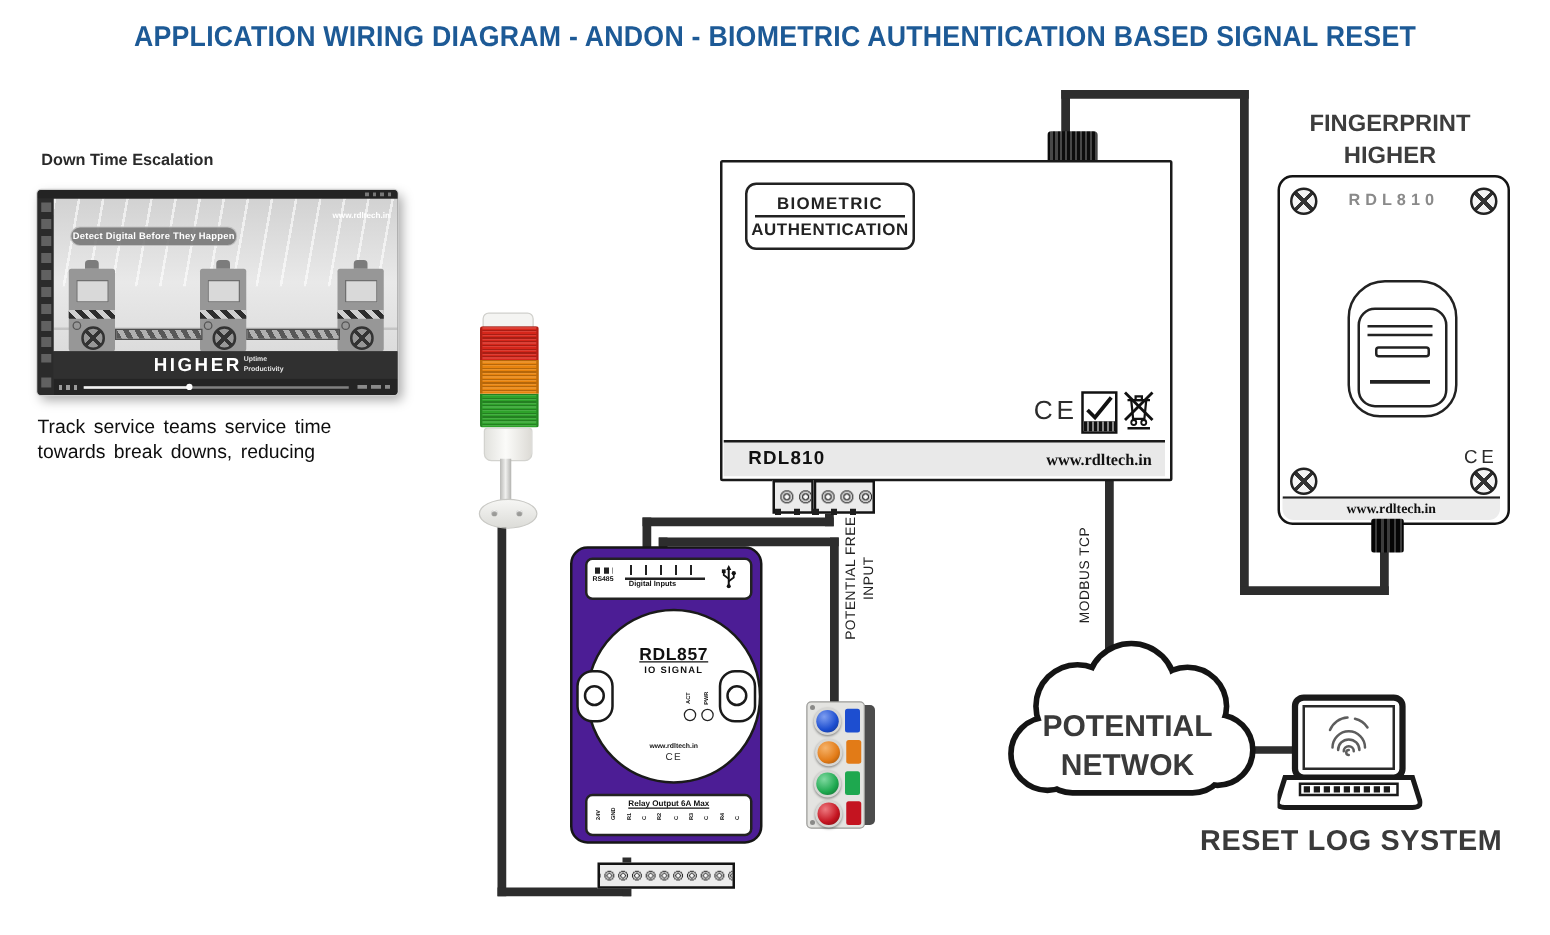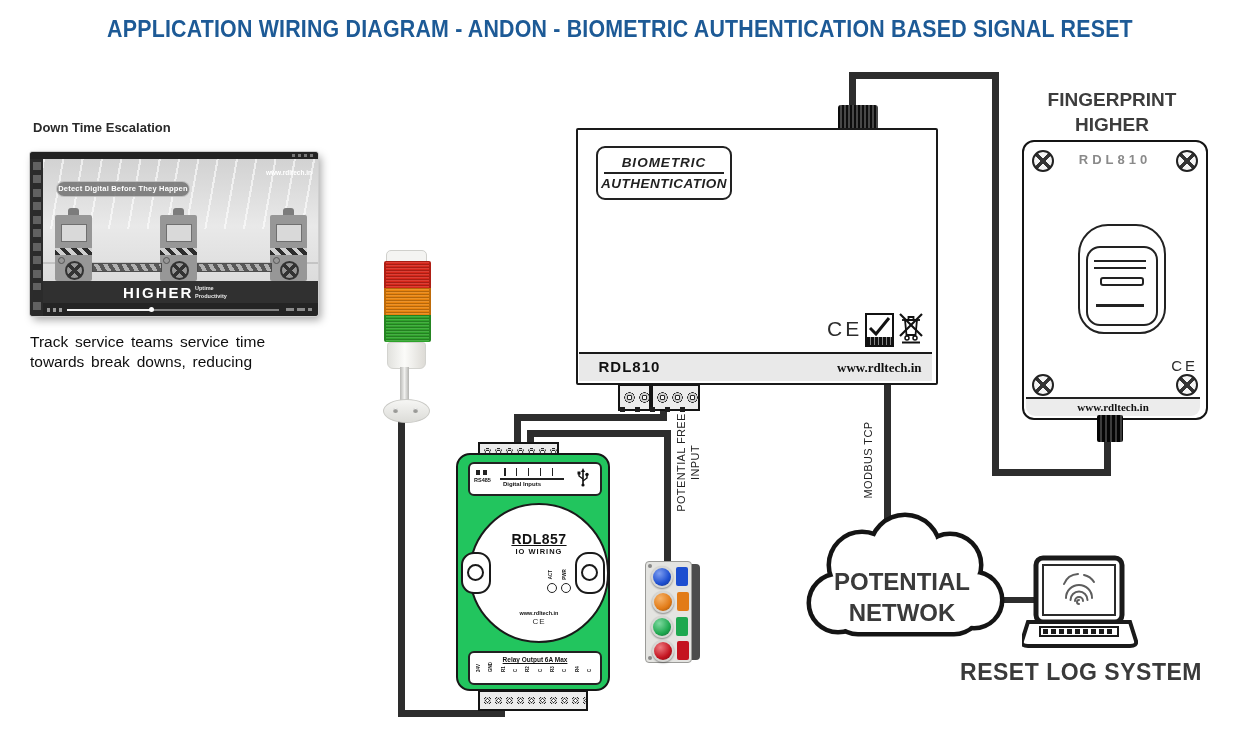--- a/index.html
+++ b/index.html
@@ -55,21 +55,21 @@
   .and-base{left:387px;top:342px;width:37px;height:25px;background:linear-gradient(90deg,#e2e2de,#fbfbf9 45%,#dddbd6);border-radius:3px 3px 6px 6px;border:1px solid #d3d3cf;}
   .and-pole{left:400px;top:367px;width:9px;height:35px;background:linear-gradient(90deg,#b9b9b6,#f0f0ee 50%,#b3b3b0);}
   .and-plate{left:383px;top:399px;width:45px;height:22px;background:linear-gradient(180deg,#f6f6f4,#dcdcd8);border:1px solid #c9c9c5;border-radius:50%;}
   .and-screw{position:absolute;width:5px;height:5px;background:#9a9a97;border-radius:50%;box-shadow:inset 0 1px 1px #fff;}
 
   
   .ctl-box{left:576px;top:128px;width:358px;height:253px;background:#fff;border:2.5px solid #1a1a1a;border-radius:2px;}
   .gland{left:838px;top:105px;width:40px;height:26px;border-radius:3px;
          background:repeating-linear-gradient(90deg,#0c0c0c 0 2px,#474747 2px 4px);}
   .plate{left:596px;top:146px;width:132px;height:50px;border:2px solid #222;border-radius:9px;background:#fff;
-         display:flex;flex-direction:column;justify-content:center;text-align:center;font-style:italic;}
+         display:flex;flex-direction:column;justify-content:center;text-align:center;}
   .plate .l1{font-size:13.5px;font-weight:bold;letter-spacing:1px;color:#222;border-bottom:2px solid #222;padding-bottom:2px;margin:0 6px;}
   .plate .l2{font-size:13.5px;font-weight:bold;letter-spacing:.5px;color:#222;padding-top:2px;}
   .ce{color:#2c2c2c;font-weight:400;letter-spacing:3px;font-family:Liberation Sans, sans-serif;}
   .rohs{left:865px;top:313px;width:25px;height:30px;border:2px solid #111;background:#fff;}
   .rohs-band{position:absolute;left:0;bottom:0;width:100%;height:8px;background:#111;
              background-image:repeating-linear-gradient(90deg,transparent 0 3px,#888 3px 4px);}
   .ctl-strip{left:578.5px;top:352px;width:353px;height:26.5px;background:#e9e9e9;border-top:2px solid #1a1a1a;}
   .ctl-model{left:20px;top:4px;font-size:15px;font-weight:bold;letter-spacing:1px;color:#111;}
   .ctl-site{right:10px;top:6px;font-size:13px;font-weight:bold;color:#111;font-family:"Liberation Serif",serif;}
   .tstrip{position:absolute;background-color:#ececec;border:2px solid #141414;
@@ -89,21 +89,21 @@
   .sc-model{left:0;top:10px;width:100%;text-align:center;font-size:13px;font-weight:bold;letter-spacing:4px;color:#8a8a8a;}
   .pad-outer{left:54px;top:82px;width:84px;height:106px;border:2px solid #222;border-radius:30px 30px 26px 26px;}
   .pad-inner{left:62px;top:104px;width:68px;height:76px;border:2px solid #222;border-radius:14px;}
   .pad-line{position:absolute;background:#222;}
   .sc-strip{left:2px;bottom:2px;width:174px;height:17px;background:#ececec;border-top:2px solid #222;border-radius:0 0 9px 9px;
             text-align:center;font-size:11px;font-weight:bold;font-family:"Liberation Serif",serif;color:#111;line-height:17px;}
   .sc-conn{left:1097px;top:415px;width:26px;height:27px;border-radius:2px;
            background:repeating-linear-gradient(90deg,#050505 0 3px,#3c3c3c 3px 5px);}
 
   
-  .io-box{left:456px;top:453px;width:150px;height:234px;background:#22c55e;border:2.5px solid #161616;border-radius:14px;}
+  .io-box{left:456px;top:437px;width:150px;height:234px;background:#4c1d95;border:2.5px solid #161616;border-radius:14px;}
   .io-tstrip{background-size:11px 100%;
      background-image:radial-gradient(circle 3.6px at 50% 50%, #fafafa 0 1.2px, #262626 1.5px 2px, #cfcfcf 2.2px 3.2px, #262626 3.4px 3.8px, transparent 4px);}
   .io-lbl{position:absolute;border:2px solid #222;border-radius:6px;background:#fff;}
   .tiny{font-weight:bold;color:#111;}
   .io-circle{left:11px;top:48px;width:136px;height:136px;border:2.5px solid #1a1a1a;border-radius:50%;background:#fff;}
   .io-oval{position:absolute;width:26px;height:38px;border:2px solid #1a1a1a;border-radius:13px;background:#fff;}
   .io-oval .hole{position:absolute;left:4px;top:10px;width:13px;height:13px;border:2px solid #1a1a1a;border-radius:50%;}
   .led{position:absolute;width:8px;height:8px;border:1.5px solid #222;border-radius:50%;background:#fff;}
   .pin-rot{display:inline-block;transform:rotate(-90deg);font-size:4.5px;font-weight:bold;color:#111;width:9px;}
 
@@ -297,21 +297,21 @@
           <rect x="1.5" y="4.5" width="3" height="3" fill="#111"></rect>
           <path d="M7 14 L11 11 V9" fill="none" stroke="#111" stroke-width="1.4"></path>
           <circle cx="11" cy="7.5" r="1.7" fill="#111"></circle>
           <circle cx="7" cy="18" r="1.6" fill="#111"></circle>
         </svg>
       </div>
     </div>
     <div class="abs io-circle">
       <div class="abs" style="left:28px;top:26px;width:80px;text-align:center;">
         <div class="tiny" style="font-size:14px;text-decoration:underline;letter-spacing:.5px;">RDL857</div>
-        <div class="tiny" style="font-size:7.5px;letter-spacing:1px;">IO WIRING</div>
+        <div class="tiny" style="font-size:7.5px;letter-spacing:1px;">IO SIGNAL</div>
       </div>
       <div class="led" style="left:76px;top:78px;"></div>
       <div class="led" style="left:90px;top:78px;"></div>
       <div class="rot tiny" style="left:77px;top:76px;width:13px;height:6px;font-size:4.5px;">ACT</div>
       <div class="rot tiny" style="left:91px;top:76px;width:13px;height:6px;font-size:4.5px;">PWR</div>
       <div class="abs tiny" style="left:28px;top:105px;width:80px;text-align:center;font-size:5.5px;">www.rdltech.in</div>
       <div class="abs ce" style="left:28px;top:112px;width:80px;text-align:center;font-size:8px;letter-spacing:1px;">CE</div>
     </div>
     <div class="io-oval" style="left:3px;top:97px;">
         <div class="hole"></div>

